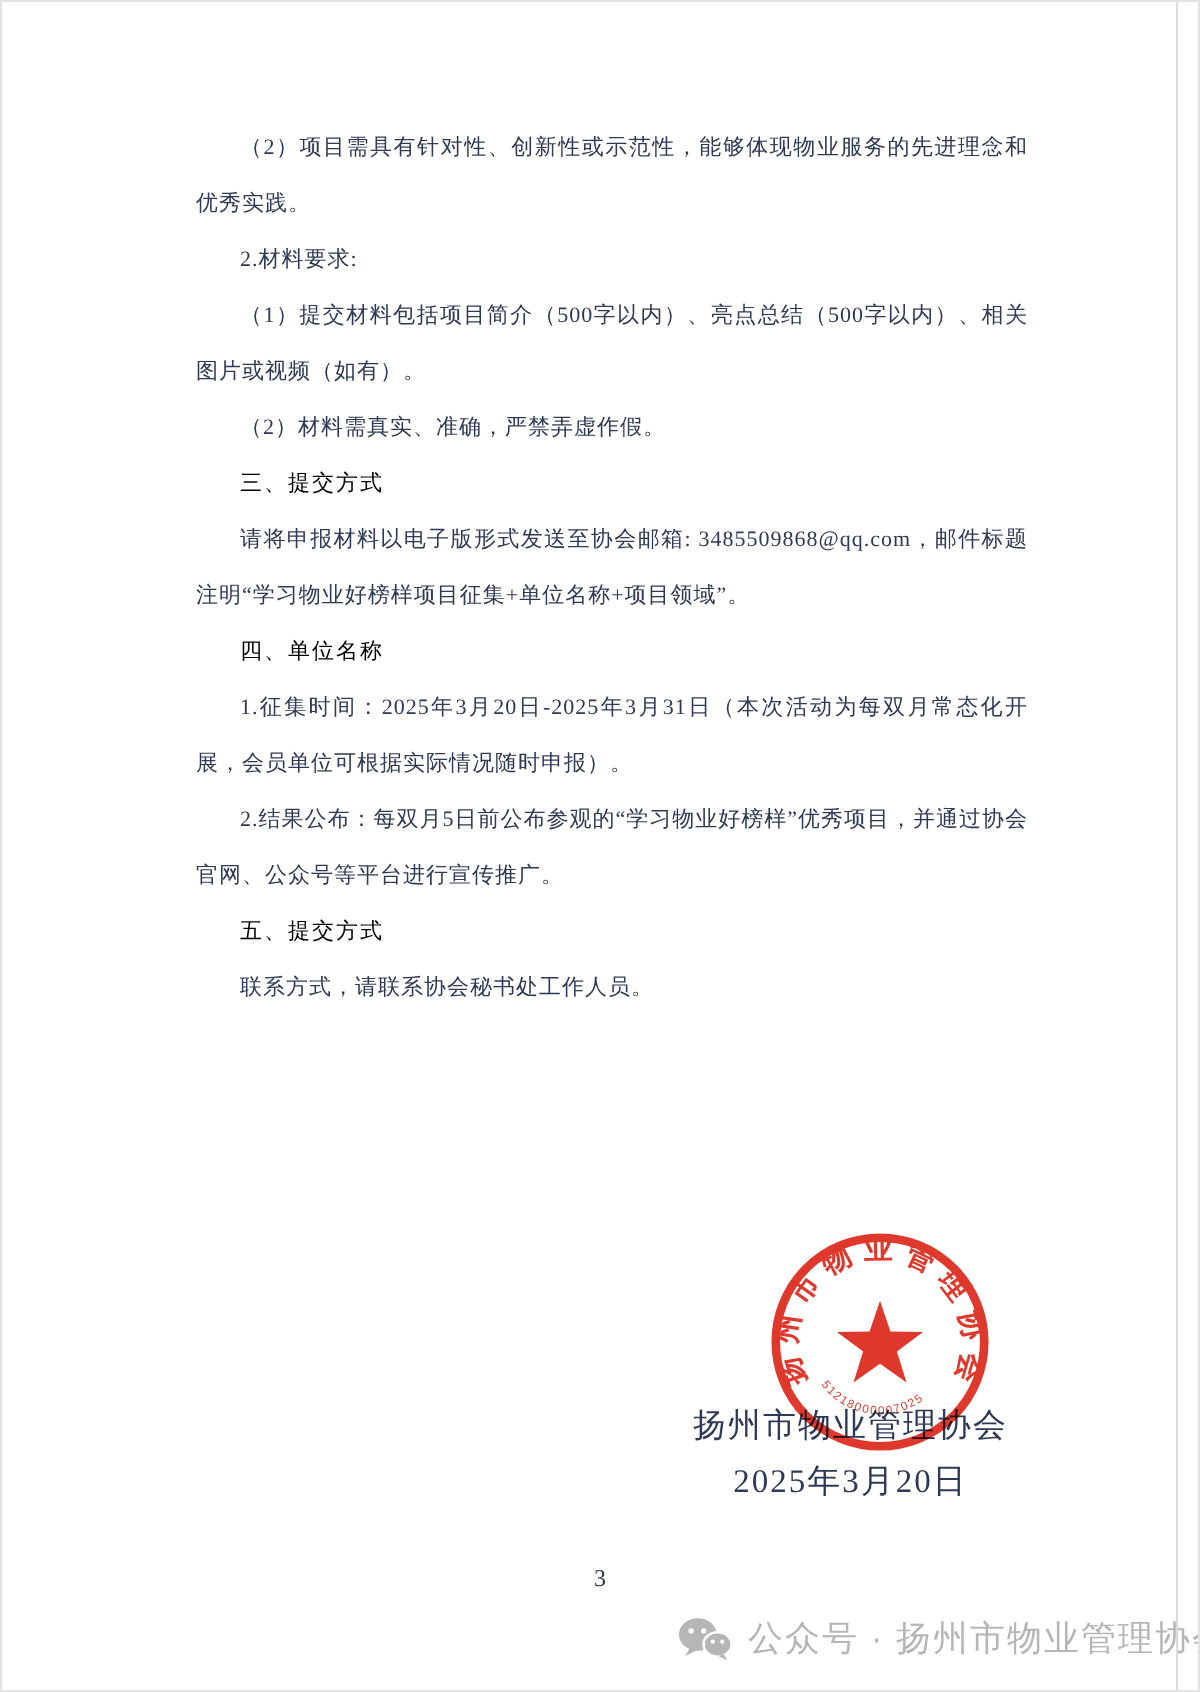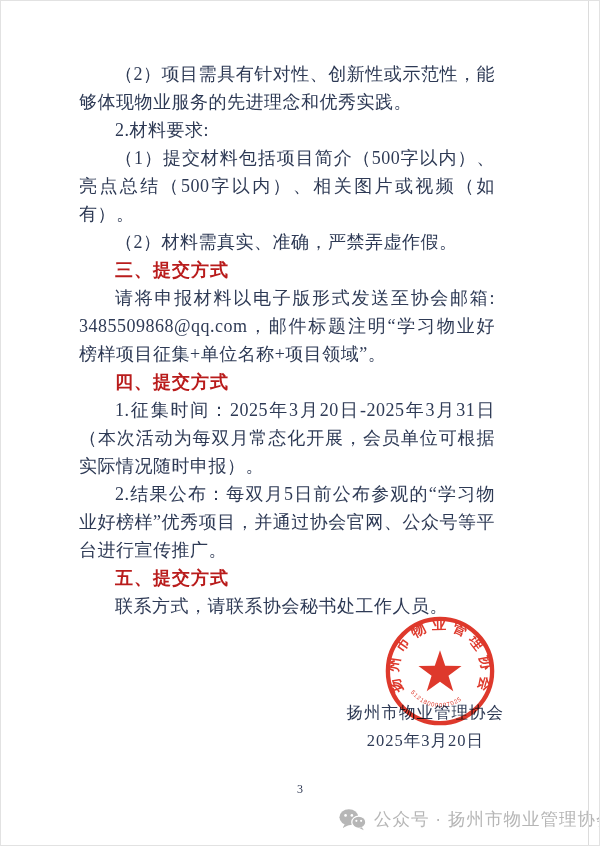--- a/index.html
+++ b/index.html
@@ -10,35 +10,35 @@
     border:1px solid #e2e2e2;
     box-sizing:border-box;
     overflow:hidden;
     font-family:"Liberation Serif","DejaVu Serif",serif;
   }
   .page-edge-right{
     position:absolute;top:0;left:587px;width:1px;height:100%;
     background:#dcdcdc;
   }
   .text-block{
-    position:absolute;left:78px;top:59px;width:416px;
-    font-size:18px;line-height:28px;
+    position:absolute;left:97px;top:59px;width:416px;
+    font-size:11px;line-height:28px;
     color:#2e3a55;
     text-align:justify;
     text-justify:inter-character;
   }
   .text-block p{
     margin:0;
     text-indent:2em;
     letter-spacing:0.5px;
   }
   .text-block p.heading{
     font-family:"Liberation Sans","DejaVu Sans",sans-serif;
-    font-weight:700;
-    color:#b91c1c;
+    font-weight:400;
+    color:#000000;
     letter-spacing:1px;
   }
   .signature-block{
     position:absolute;top:698px;right:95px;
     text-align:center;
     color:#2e3a55;
     font-size:16.5px;line-height:28px;
     letter-spacing:1px;
     white-space:nowrap;
   }
@@ -70,21 +70,21 @@
 
 <div class="page">
 
   <div class="text-block">
     <p class="body">（2）项目需具有针对性、创新性或示范性，能够体现物业服务的先进理念和优秀实践。</p>
     <p class="body">2.材料要求:</p>
     <p class="body">（1）提交材料包括项目简介（500字以内）、亮点总结（500字以内）、相关图片或视频（如有）。</p>
     <p class="body">（2）材料需真实、准确，严禁弄虚作假。</p>
     <p class="heading">三、提交方式</p>
     <p class="body">请将申报材料以电子版形式发送至协会邮箱: 3485509868@qq.com，邮件标题注明“学习物业好榜样项目征集+单位名称+项目领域”。</p>
-    <p class="heading">四、提交方式</p>
+    <p class="heading">四、单位名称</p>
     <p class="body">1.征集时间：2025年3月20日-2025年3月31日（本次活动为每双月常态化开展，会员单位可根据实际情况随时申报）。</p>
     <p class="body">2.结果公布：每双月5日前公布参观的“学习物业好榜样”优秀项目，并通过协会官网、公众号等平台进行宣传推广。</p>
     <p class="heading">五、提交方式</p>
     <p class="body">联系方式，请联系协会秘书处工作人员。</p>
   </div>
 
   <div class="signature-block">
     <div>扬州市物业管理协会</div>
     <div>2025年3月20日</div>
   </div>

